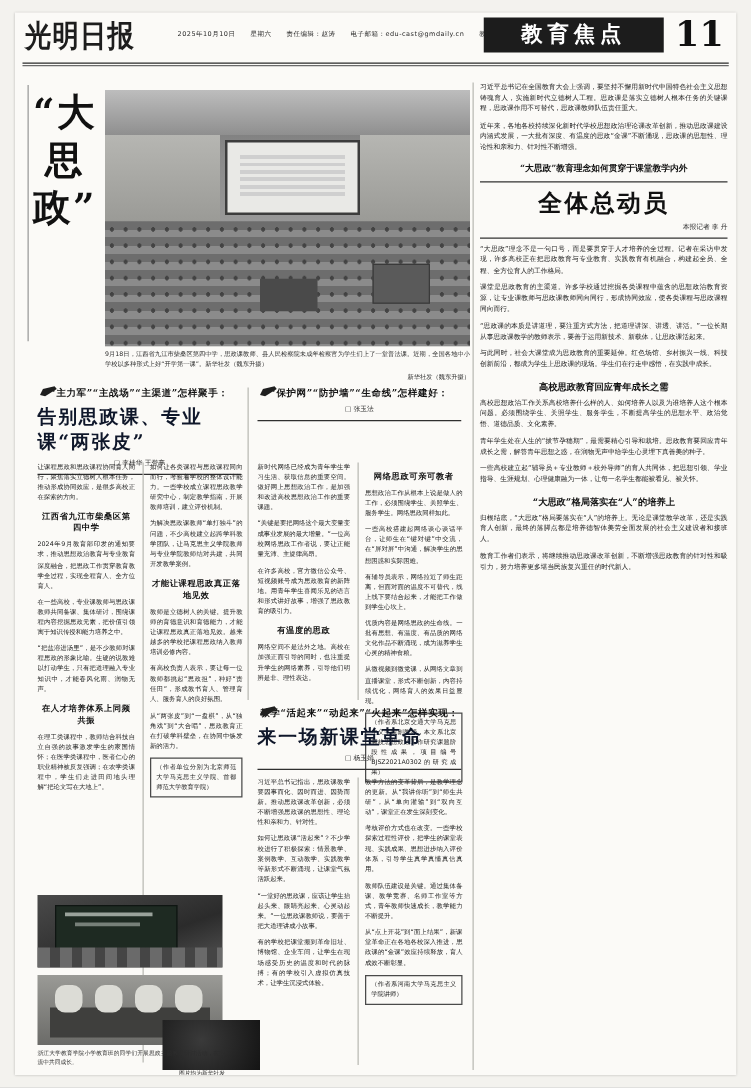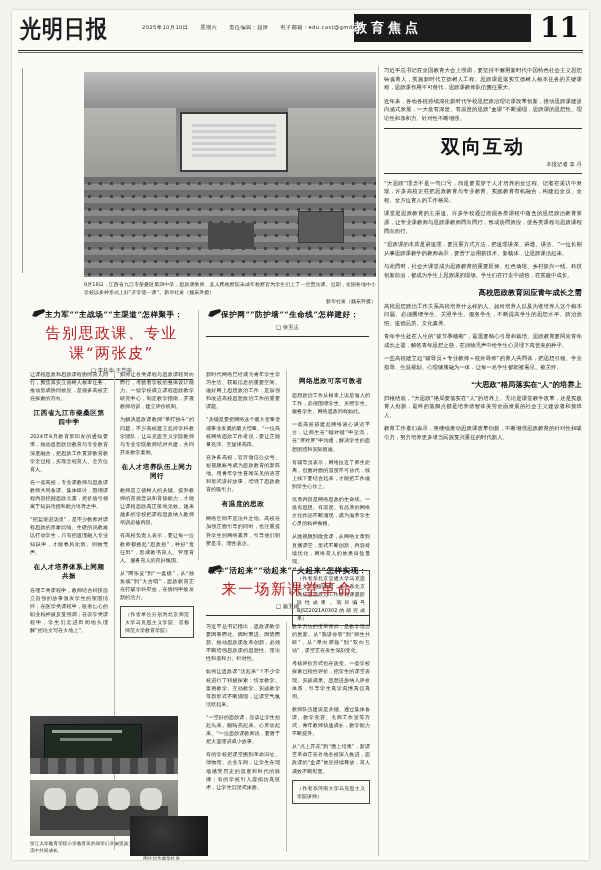--- a/index.html
+++ b/index.html
@@ -22,24 +22,24 @@
     font-weight:bold;font-size:21px;letter-spacing:1px;color:#1d1d1d;
     line-height:26px;
     transform:scaleY(1.15);
   }
   .mast-meta{
     position:absolute;left:130px;top:14px;
     font-size:5.2px;color:#2a2a2a;letter-spacing:.4px;white-space:nowrap;
   }
   .mast-meta span{margin-right:10px;}
   .section-tag{
-    position:absolute;right:58px;top:4px;width:177px;height:28px;
+    position:absolute;right:58px;top:4px;width:144px;height:28px;
     background:#1c1c1c;color:#fff;
     font-family:"DejaVu Serif","Liberation Serif",serif;
-    font-weight:bold;font-size:13px;line-height:28px;text-align:left;
+    font-weight:bold;font-size:17px;line-height:28px;text-align:center;
     letter-spacing:4px;
   }
   .page-num{
     position:absolute;right:10px;top:2px;
     font-family:"DejaVu Serif","Liberation Serif",serif;
     font-weight:bold;font-size:28px;color:#111;line-height:32px;
   }
   .mast-rule{position:absolute;left:6px;top:40px;width:565px;height:1px;background:#2b2b2b;}
   .mast-rule2{position:absolute;left:6px;top:42px;width:565px;height:0.5px;background:#6a6a6a;}
 
@@ -87,37 +87,37 @@
     font-size:7px;line-height:11px;text-align:center;color:#111;margin:6px 0 4px;
   }
   .rc-bigtitle{
     font-family:"DejaVu Serif","Liberation Serif",serif;font-weight:bold;
     color:#111;text-align:center;
   }
   .rc-kicker{font-size:8px;letter-spacing:1px;margin-bottom:3px;}
   .rc-main{font-size:19px;letter-spacing:2px;line-height:24px;}
   .rc-byline{font-size:5.4px;text-align:right;color:#333;margin-top:3px;}
   .rc-sub{
-    font-family:Liberation Sans, sans-serif;font-weight:bold;
-    font-size:7.4px;text-align:right;margin:8px 0 4px;color:#111;
+    font-family:Liberation Mono, monospace;font-weight:bold;
+    font-size:7.4px;text-align:center;margin:8px 0 4px;color:#111;
   }
   .rule-h{height:1px;background:#333;margin:5px 0;}
 
   
   .vrule{position:absolute;width:1px;background:#b9b9b4;}
 
   
   .art-head{position:relative;}
   .art-kicker{
     font-family:"DejaVu Serif","Liberation Serif",serif;font-weight:bold;
     font-size:7.6px;color:#111;text-align:center;letter-spacing:.5px;
   }
   .art-title{
-    font-family:"DejaVu Serif","Liberation Serif",serif;font-weight:normal;
-    font-size:15px;color:#b91c1c;text-align:center;letter-spacing:1.5px;line-height:20px;margin-top:3px;
+    font-family:"DejaVu Serif","Liberation Serif",serif;font-weight:bold;
+    font-size:15px;color:#0f172a;text-align:left;letter-spacing:1.5px;line-height:20px;margin-top:3px;
   }
   .art-byline{font-size:5.4px;color:#333;text-align:center;margin-top:4px;}
   .art-rule{height:1px;background:#2f2f2f;margin-top:5px;}
   .pencil{
     position:absolute;left:2px;top:-2px;width:14px;height:10px;
   }
 
   
   .col{position:absolute;}
   .p{font-size:5.1px;line-height:8.1px;color:#232323;text-align:justify;margin-bottom:5px;}
@@ -161,20 +161,21 @@
         <span>教育板块值班：郭超编辑</span>
       </div>
       <div class="section-tag">教育焦点</div>
       <div class="page-num">11</div>
     </div>
     <div class="mast-rule"></div>
     <div class="mast-rule2"></div>
 
     <div class="bigtitle-rule"></div>
     <div class="bigtitle">
+      <div>“大思政”</div>
     </div>
 
     <div class="leadphoto">
       <div class="lp-ceiling"></div>
       <div class="lp-wallL"></div>
       <div class="lp-wallR"></div>
       <div class="lp-screen"></div>
       <div class="lp-rows"></div>
       <div class="lp-heads"></div>
       <div class="lp-podium"></div>
@@ -182,23 +183,24 @@
     </div>
     <div class="lp-cap">9月18日，江西省九江市柴桑区第四中学，思政课教师、县人民检察院未成年检察官为学生们上了一堂普法课。近期，全国各地中小学校以多种形式上好“开学第一课”。新华社发（魏东升摄）</div>
     <div class="lp-credit">新华社发（魏东升摄）</div>
 
     <div class="vrule" style="left:366px;top:56px;height:790px;"></div>
 
     <div class="rightcol">
       <div class="rc-vert">习近平总书记在全国教育大会上强调，要坚持不懈用新时代中国特色社会主义思想铸魂育人，实施新时代立德树人工程。思政课是落实立德树人根本任务的关键课程，思政课作用不可替代，思政课教师队伍责任重大。</div>
       <div class="rc-vert" style="margin-top:5px;">近年来，各地各校持续深化新时代学校思想政治理论课改革创新，推动思政课建设内涵式发展，一大批有深度、有温度的思政“金课”不断涌现，思政课的思想性、理论性和亲和力、针对性不断增强。</div>
 
+      <div class="rc-head">“大思政”教育理念如何贯穿于课堂教学内外</div>
       <div class="rule-h"></div>
 
-      <div class="rc-bigtitle rc-main">双向互动</div>
+      <div class="rc-bigtitle rc-main">全体总动员</div>
       <div class="rc-byline">本报记者 李 丹</div>
       <div class="rule-h"></div>
 
       <div class="rc-vert">“大思政”理念不是一句口号，而是要贯穿于人才培养的全过程。记者在采访中发现，许多高校正在把思政教育与专业教育、实践教育有机融合，构建起全员、全程、全方位育人的工作格局。</div>
       <div class="rc-vert" style="margin-top:5px;">课堂是思政教育的主渠道。许多学校通过挖掘各类课程中蕴含的思想政治教育资源，让专业课教师与思政课教师同向同行，形成协同效应，使各类课程与思政课程同向而行。</div>
       <div class="rc-vert" style="margin-top:5px;">“思政课的本质是讲道理，要注重方式方法，把道理讲深、讲透、讲活。”一位长期从事思政课教学的教师表示，要善于运用新技术、新载体，让思政课活起来。</div>
       <div class="rc-vert" style="margin-top:5px;">与此同时，社会大课堂成为思政教育的重要延伸。红色场馆、乡村振兴一线、科技创新前沿，都成为学生上思政课的现场。学生们在行走中感悟，在实践中成长。</div>
 
       <div class="rc-sub">高校思政教育回应青年成长之需</div>
       <div class="rc-vert">高校思想政治工作关系高校培养什么样的人、如何培养人以及为谁培养人这个根本问题。必须围绕学生、关照学生、服务学生，不断提高学生的思想水平、政治觉悟、道德品质、文化素养。</div>
@@ -243,21 +245,21 @@
       <div class="p">2024年9月教育部印发的通知要求，推动思想政治教育与专业教育深度融合，把思政工作贯穿教育教学全过程，实现全程育人、全方位育人。</div>
       <div class="p">在一些高校，专业课教师与思政课教师共同备课、集体研讨，围绕课程内容挖掘思政元素，把价值引领寓于知识传授和能力培养之中。</div>
       <div class="p">“把盐溶进汤里”，是不少教师对课程思政的形象比喻。生硬的说教难以打动学生，只有把道理融入专业知识中，才能春风化雨、润物无声。</div>
       <div class="subhead">在人才培养体系上同频共振</div>
       <div class="p">在理工类课程中，教师结合科技自立自强的故事激发学生的家国情怀；在医学类课程中，医者仁心的职业精神被反复强调；在农学类课程中，学生们走进田间地头理解“把论文写在大地上”。</div>
     </div>
 
     <div class="col" style="left:108px;top:360px;width:74px;">
       <div class="p">如何让各类课程与思政课程同向而行，考验着学校的整体设计能力。一些学校成立课程思政教学研究中心，制定教学指南，开展教师培训，建立评价机制。</div>
       <div class="p">为解决思政课教师“单打独斗”的问题，不少高校建立起跨学科教学团队，让马克思主义学院教师与专业学院教师结对共建，共同开发教学案例。</div>
-      <div class="subhead">在人才培养队伍上同力同行</div>
+      <div class="subhead">才能让课程思政真正落地见效</div>
       <div class="p">教师是立德树人的关键。提升教师的育德意识和育德能力，才能让课程思政真正落地见效。越来越多的学校把课程思政纳入教师培训必修内容。</div>
       <div class="p">有高校负责人表示，要让每一位教师都挑起“思政担”，种好“责任田”，形成教书育人、管理育人、服务育人的良好氛围。</div>
       <div class="p">从“两张皮”到“一盘棋”，从“独角戏”到“大合唱”，思政教育正在打破学科壁垒，在协同中焕发新的活力。</div>
       <div class="boxnote">（作者单位分别为北京师范大学马克思主义学院、首都师范大学教育学院）</div>
     </div>
 
     <div class="col" style="left:194px;top:360px;width:74px;">
       <div class="p">新时代网络已经成为青年学生学习生活、获取信息的重要空间。做好网上思想政治工作，是加强和改进高校思想政治工作的重要课题。</div>
       <div class="p">“关键是要把网络这个最大变量变成事业发展的最大增量。”一位高校网络思政工作者说，要让正能量充沛、主旋律高昂。</div>
       <div class="p">在许多高校，官方微信公众号、短视频账号成为思政教育的新阵地。用青年学生喜闻乐见的语言和形式讲好故事，增强了思政教育的吸引力。</div>

